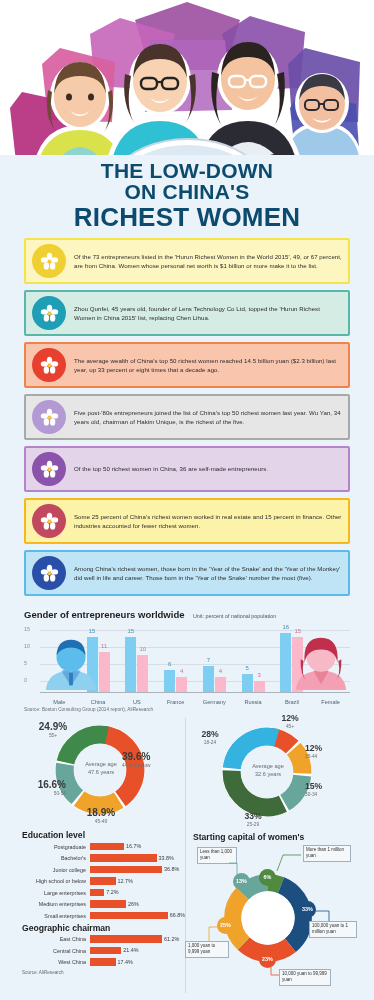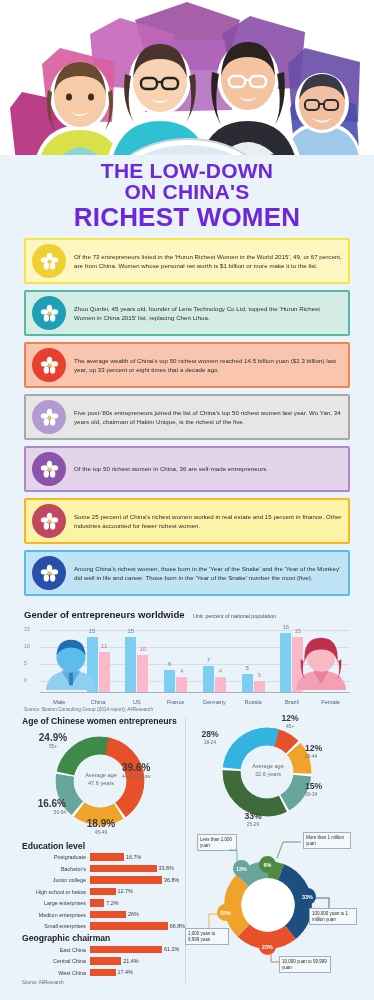--- a/index.html
+++ b/index.html
@@ -18,21 +18,21 @@
     background: #ffffff; overflow: hidden;
   }
   .starburst { position:absolute; left:0; top:0; width:374px; height:178px; }
   .hero-people { position:absolute; left:0; top:8px; width:374px; height:165px; }
   .header-band {
     position:absolute; left:0; top:155px; width:374px; height:77px;
     background:#eaf2fa;
   }
   .title-wrap {
     position:absolute; left:0; top:160px; width:374px; text-align:center;
-    color:#6d28d9; line-height:1.0;
+    color:#0c4a6e; line-height:1.0;
   }
   .title-l1 { font-size:21px; font-weight:bold; letter-spacing:.2px; }
   .title-l2 { font-size:21px; font-weight:bold; letter-spacing:.2px; }
   .title-l3 { font-size:26px; font-weight:bold; letter-spacing:.2px; margin-top:2px;}
 
   
   .facts { padding: 6px 24px 0 24px; }
   .fact {
     display:flex; align-items:center;
     margin-bottom:6px; padding:4px 6px;
@@ -407,21 +407,20 @@
         <div class="xlab">Brazil</div>
         <div class="xlab">Female</div>
       </div>
     </div>
     <div class="src">Source: Boston Consulting Group (2014 report), AliResearch</div>
   </div>
 
   <div class="two-col">
 
     <div class="col left">
-      <div class="col-title">Age of Chinese women entrepreneurs</div>
 
       <div class="donut-area">
         <svg viewBox="0 0 120 120" style="position:absolute;left:30px;top:6px;width:96px;height:96px;">
           <circle cx="60" cy="60" r="44" fill="none" stroke="#ffffff" stroke-width="24"></circle>
           <circle cx="60" cy="60" r="44" fill="none" stroke="#e8502a" stroke-width="23" stroke-dasharray="109.4 167.1" stroke-dashoffset="0" transform="rotate(-88 60 60)"></circle>
           <circle cx="60" cy="60" r="44" fill="none" stroke="#f0a32a" stroke-width="23" stroke-dasharray="52.2 224.3" stroke-dashoffset="-112" transform="rotate(-88 60 60)"></circle>
           <circle cx="60" cy="60" r="44" fill="none" stroke="#68a69b" stroke-width="23" stroke-dasharray="45.8 230.7" stroke-dashoffset="-167" transform="rotate(-88 60 60)"></circle>
           <circle cx="60" cy="60" r="44" fill="none" stroke="#3f8a4a" stroke-width="23" stroke-dasharray="68.8 207.7" stroke-dashoffset="-215" transform="rotate(-88 60 60)"></circle>
           <circle cx="60" cy="60" r="33" fill="#eaf2fa"></circle>
         </svg>
@@ -432,21 +431,21 @@
         </div>
 
         <div class="dlabel" style="left:100px;top:36px;width:62px;text-align:left;">
           <div class="dpct">39.6%</div>
           <div class="drange">44 and below</div>
         </div>
         <div class="dlabel" style="left:50px;top:92px;width:58px;">
           <div class="dpct">18.9%</div>
           <div class="drange">45-49</div>
         </div>
-        <div class="dlabel" style="left:-2px;top:64px;width:46px;text-align:right;margin-top:8px;">
+        <div class="dlabel" style="left:-2px;top:64px;width:46px;text-align:right;">
           <div class="dpct">16.6%</div>
           <div class="drange">50-54</div>
         </div>
         <div class="dlabel" style="left:6px;top:6px;width:50px;">
           <div class="dpct">24.9%</div>
           <div class="drange">55+</div>
         </div>
       </div>
 
       <div class="hb-title">Education level</div>
@@ -561,20 +560,21 @@
           <div class="dpct sm">33%</div>
           <div class="drange">25-29</div>
         </div>
         <div class="dlabel" style="left:-4px;top:14px;width:42px;">
           <div class="dpct sm">28%</div>
           <div class="drange">18-24</div>
         </div>
       </div>
 
       <div class="col-title" style="margin-top:4px;">
+        <div>Starting capital of women's</div>
       </div>
 
       <div class="tm-wrap">
         <svg viewBox="0 0 120 120" style="position:absolute;left:28px;top:26px;width:94px;height:94px;">
           <circle cx="60" cy="60" r="45" fill="none" stroke="#4f8a3f" stroke-width="22" stroke-dasharray="17 265.7" stroke-dashoffset="0" transform="rotate(-90 60 60)"></circle>
           <circle cx="60" cy="60" r="45" fill="none" stroke="#1c4e80" stroke-width="22" stroke-dasharray="93.3 189.4" stroke-dashoffset="-17" transform="rotate(-90 60 60)"></circle>
           <circle cx="60" cy="60" r="45" fill="none" stroke="#e8502a" stroke-width="22" stroke-dasharray="65 217.7" stroke-dashoffset="-110.3" transform="rotate(-90 60 60)"></circle>
           <circle cx="60" cy="60" r="45" fill="none" stroke="#f0a32a" stroke-width="22" stroke-dasharray="70.7 212" stroke-dashoffset="-175.3" transform="rotate(-90 60 60)"></circle>
           <circle cx="60" cy="60" r="45" fill="none" stroke="#68a69b" stroke-width="22" stroke-dasharray="36.8 245.9" stroke-dashoffset="-246" transform="rotate(-90 60 60)"></circle>
           <circle cx="60" cy="60" r="34" fill="#ffffff"></circle>

